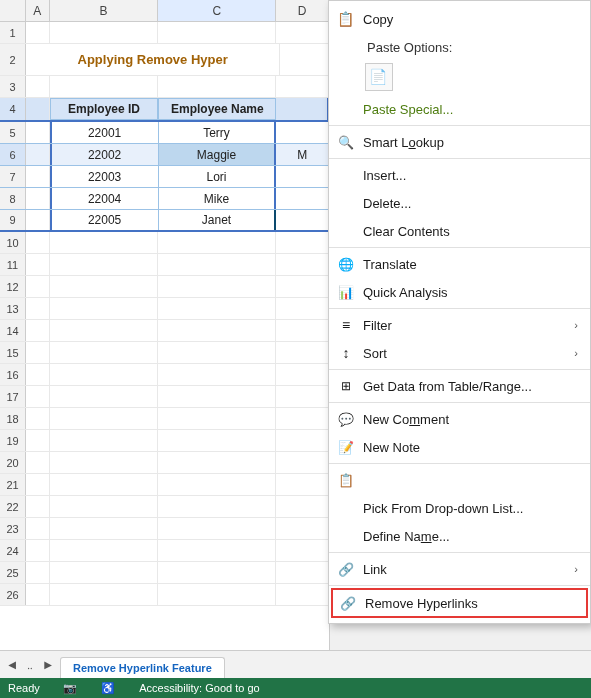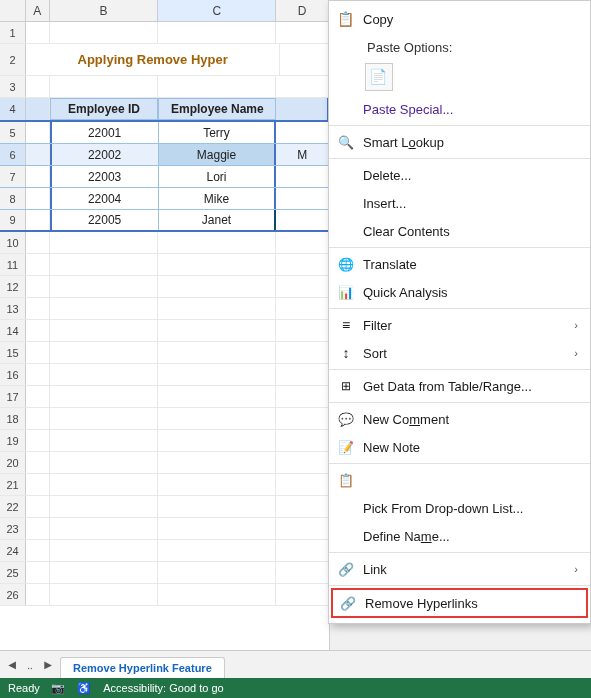--- a/index.html
+++ b/index.html
@@ -144,21 +144,21 @@
     .status-bar {
       position: absolute;
       bottom: 0;
       left: 0;
       width: 591px;
       height: 20px;
       background: #217346;
       display: flex;
       align-items: center;
       padding: 0 8px;
-      gap: 12px;
+      gap: 24px;
     }
     .status-text {
       color: white;
       font-size: 11px;
     }
     .status-icon {
       color: white;
       font-size: 11px;
     }
 
@@ -178,21 +178,21 @@
       display: flex;
       align-items: center;
       padding: 5px 12px 5px 8px;
       cursor: pointer;
       color: #1a1a1a;
       font-size: 13px;
       gap: 8px;
       min-height: 26px;
     }
     .menu-item.disabled {
-      color: #4c1d95;
+      color: #4d7c0f;
     }
     .menu-separator {
       height: 1px;
       background: #e0e0e0;
       margin: 2px 0;
     }
     .menu-icon {
       width: 18px;
       height: 18px;
       display: flex;
@@ -469,26 +469,26 @@
 
   <div class="menu-item">
     <span class="menu-icon" style="font-size:13px;">🔍</span>
     <span class="menu-label">Smart L<u>o</u>okup</span>
   </div>
 
   <div class="menu-separator"></div>
 
   <div class="menu-item">
     <span class="menu-icon"></span>
+    <span class="menu-label">Insert...</span>
+  </div>
+
+  <div class="menu-item">
+    <span class="menu-icon"></span>
     <span class="menu-label">Delete...</span>
-  </div>
-
-  <div class="menu-item">
-    <span class="menu-icon"></span>
-    <span class="menu-label">Insert...</span>
   </div>
 
   <div class="menu-item">
     <span class="menu-icon"></span>
     <span class="menu-label">Clear Contents</span>
   </div>
 
   <div class="menu-separator"></div>
 
   <div class="menu-item">

